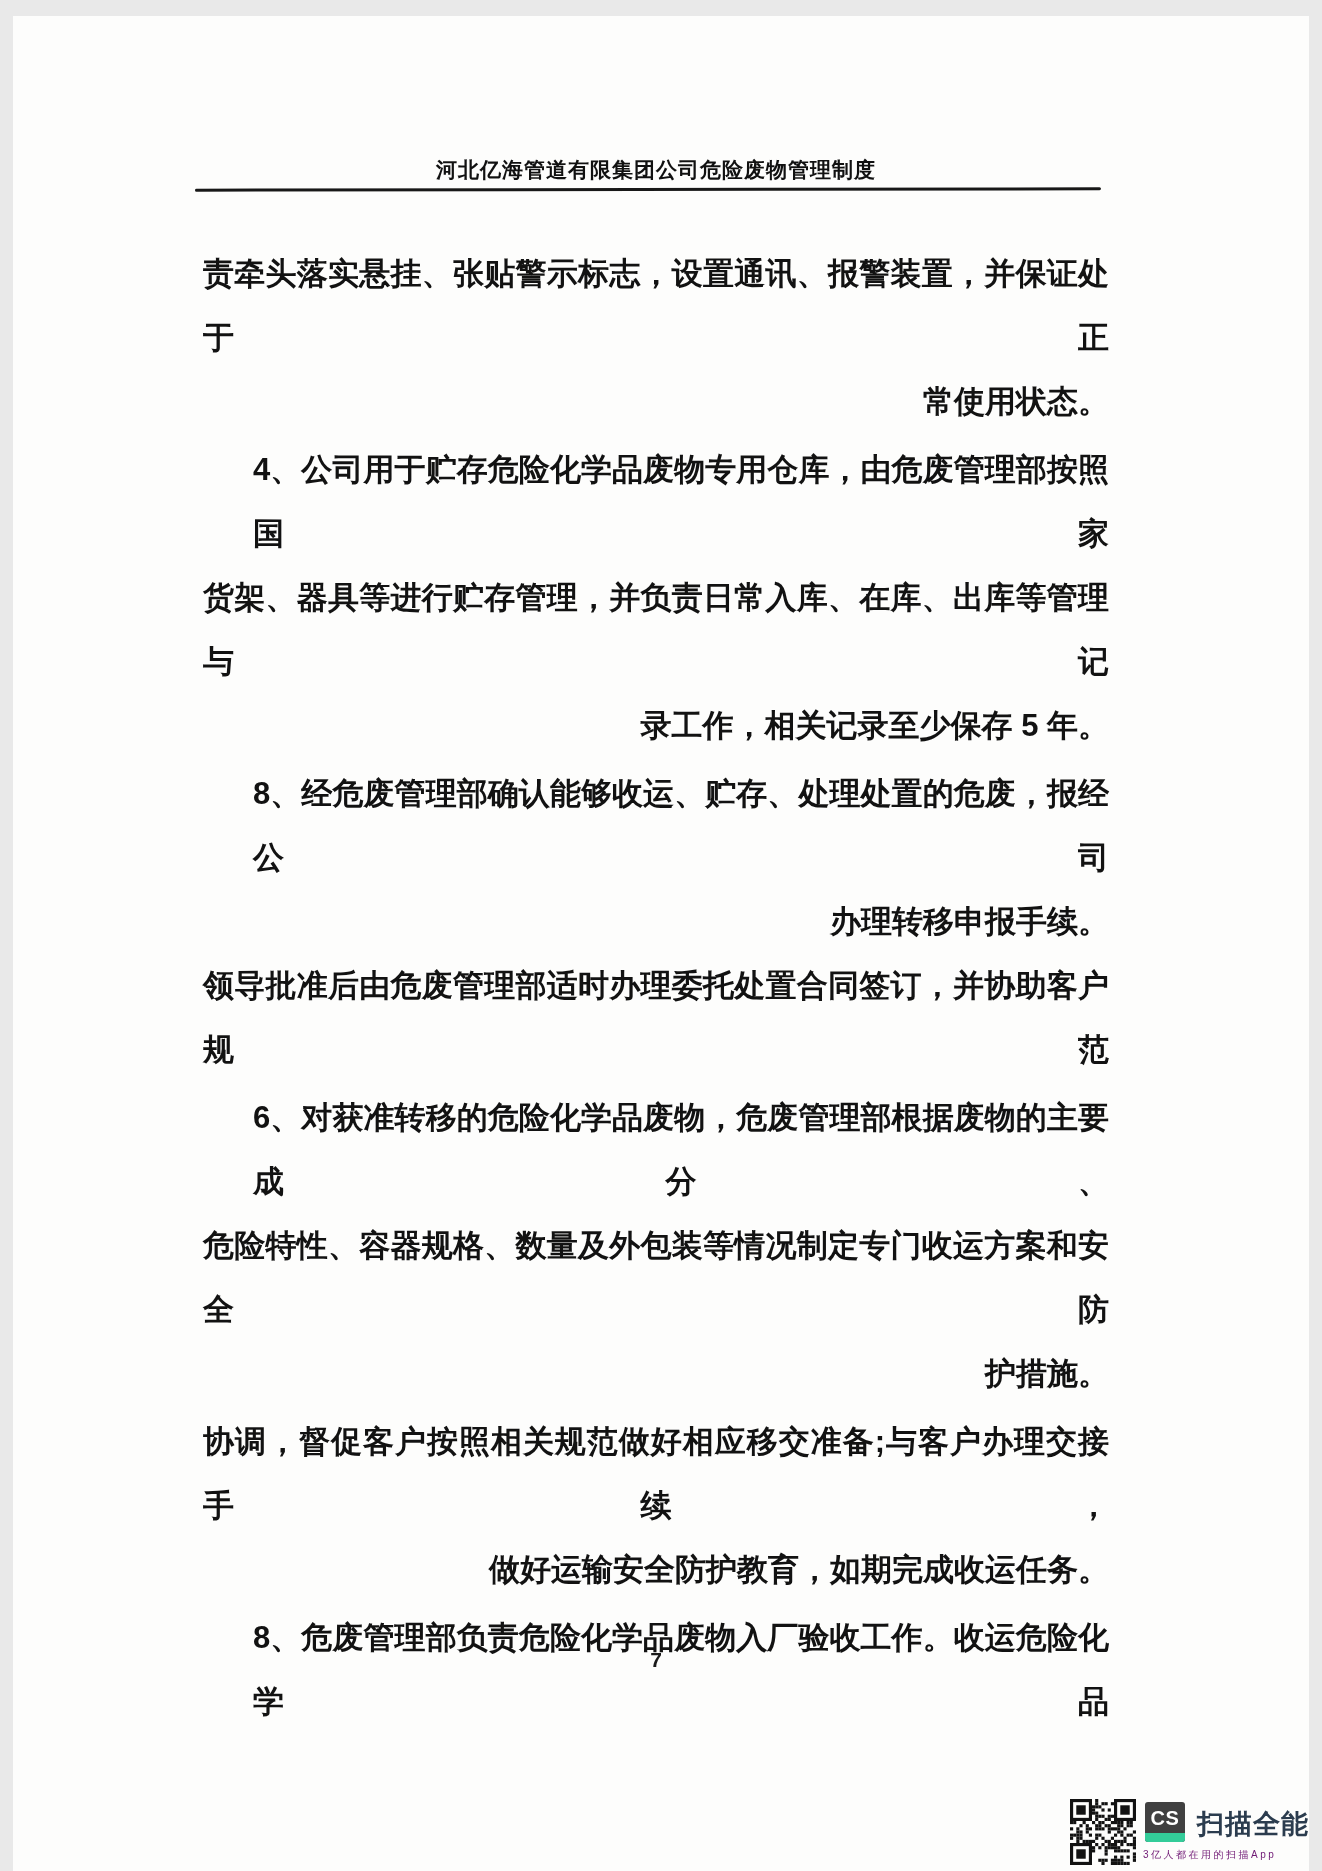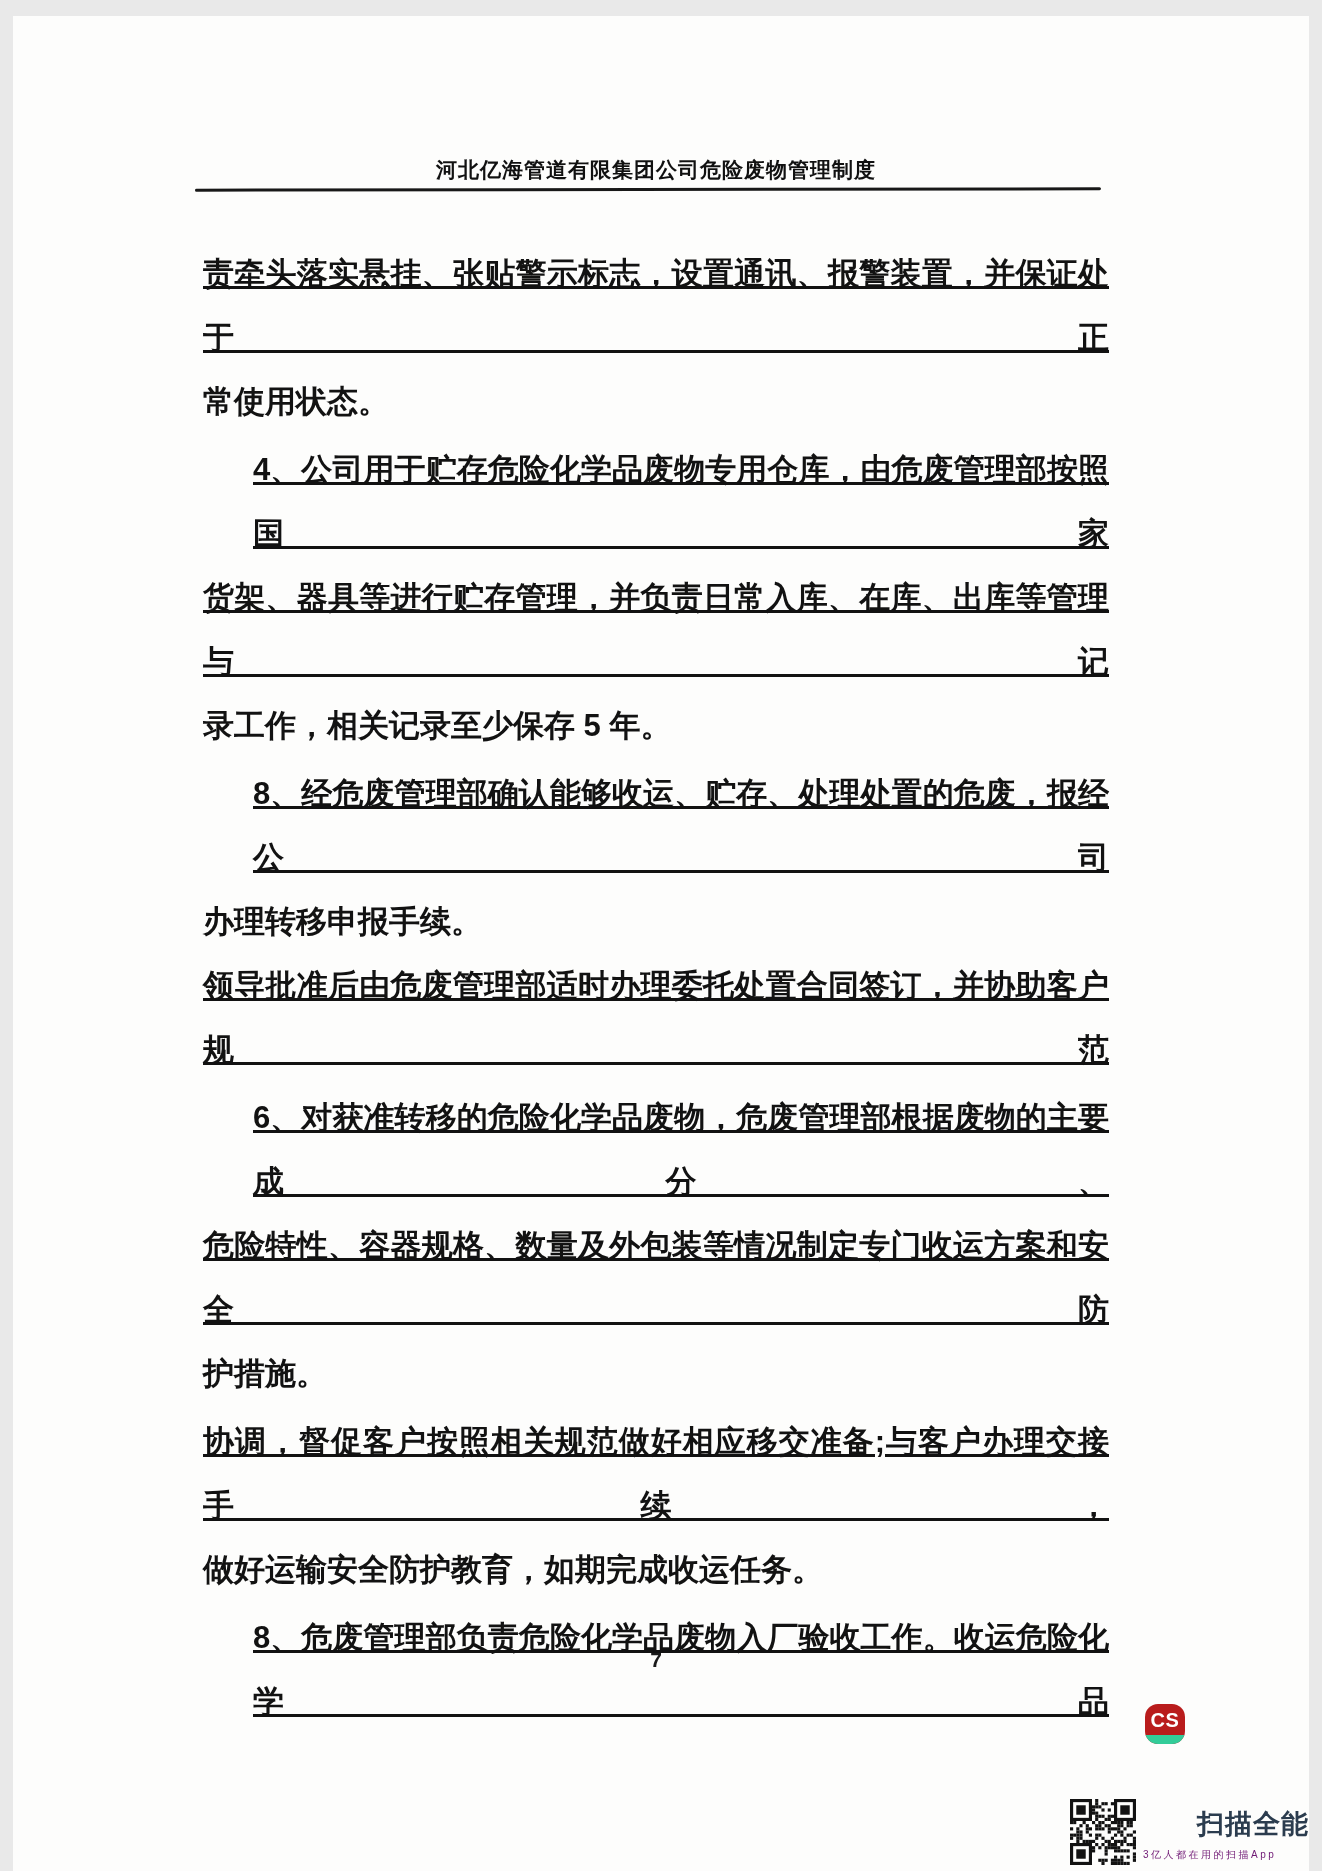--- a/index.html
+++ b/index.html
@@ -16,33 +16,33 @@
   .header-rule{
     position:absolute;top:172px;left:182px;width:906px;height:3px;
     background:#181818;border-radius:2px;transform:rotate(-0.08deg);
   }
   
   .doc{
     position:absolute;left:190px;top:226px;width:906px;
     font-size:31px;line-height:64px;font-weight:600;color:#121212;
   }
   .para{margin:0 0 4px 0;}
-  .ln{white-space:nowrap;}
-  .ln.fill{white-space:normal;text-align:justify;text-align-last:justify;text-decoration:underline;}
+  .ln{white-space:nowrap;text-align:right;}
+  .ln.fill{white-space:normal;text-align:justify;text-align-last:justify;}
   .ln.ind{padding-left:50px;}
   
   .page-number{
     position:absolute;top:1632px;left:190px;width:906px;text-align:center;
     font-size:21px;font-weight:600;color:#1a1a1a;
   }
   
   .qr{position:absolute;left:1057px;top:1783px;width:66px;height:66px;}
   .badge{
-    position:absolute;left:1132px;top:1688px;width:40px;height:40px;
-    background:#b91c1c;border-radius:13px;overflow:hidden;
+    position:absolute;left:1132px;top:1786px;width:40px;height:40px;
+    background:#404040;border-radius:3px;overflow:hidden;
   }
   .badge-cs{
     position:absolute;top:0;left:0;width:100%;height:31px;line-height:32px;
     text-align:center;color:#ffffff;font-size:20px;font-weight:700;letter-spacing:.5px;
   }
   .badge-bar{
     position:absolute;bottom:0;left:0;width:100%;height:9px;background:#33CC99;
   }
   .wm-name{
     position:absolute;left:1184px;top:1790px;

